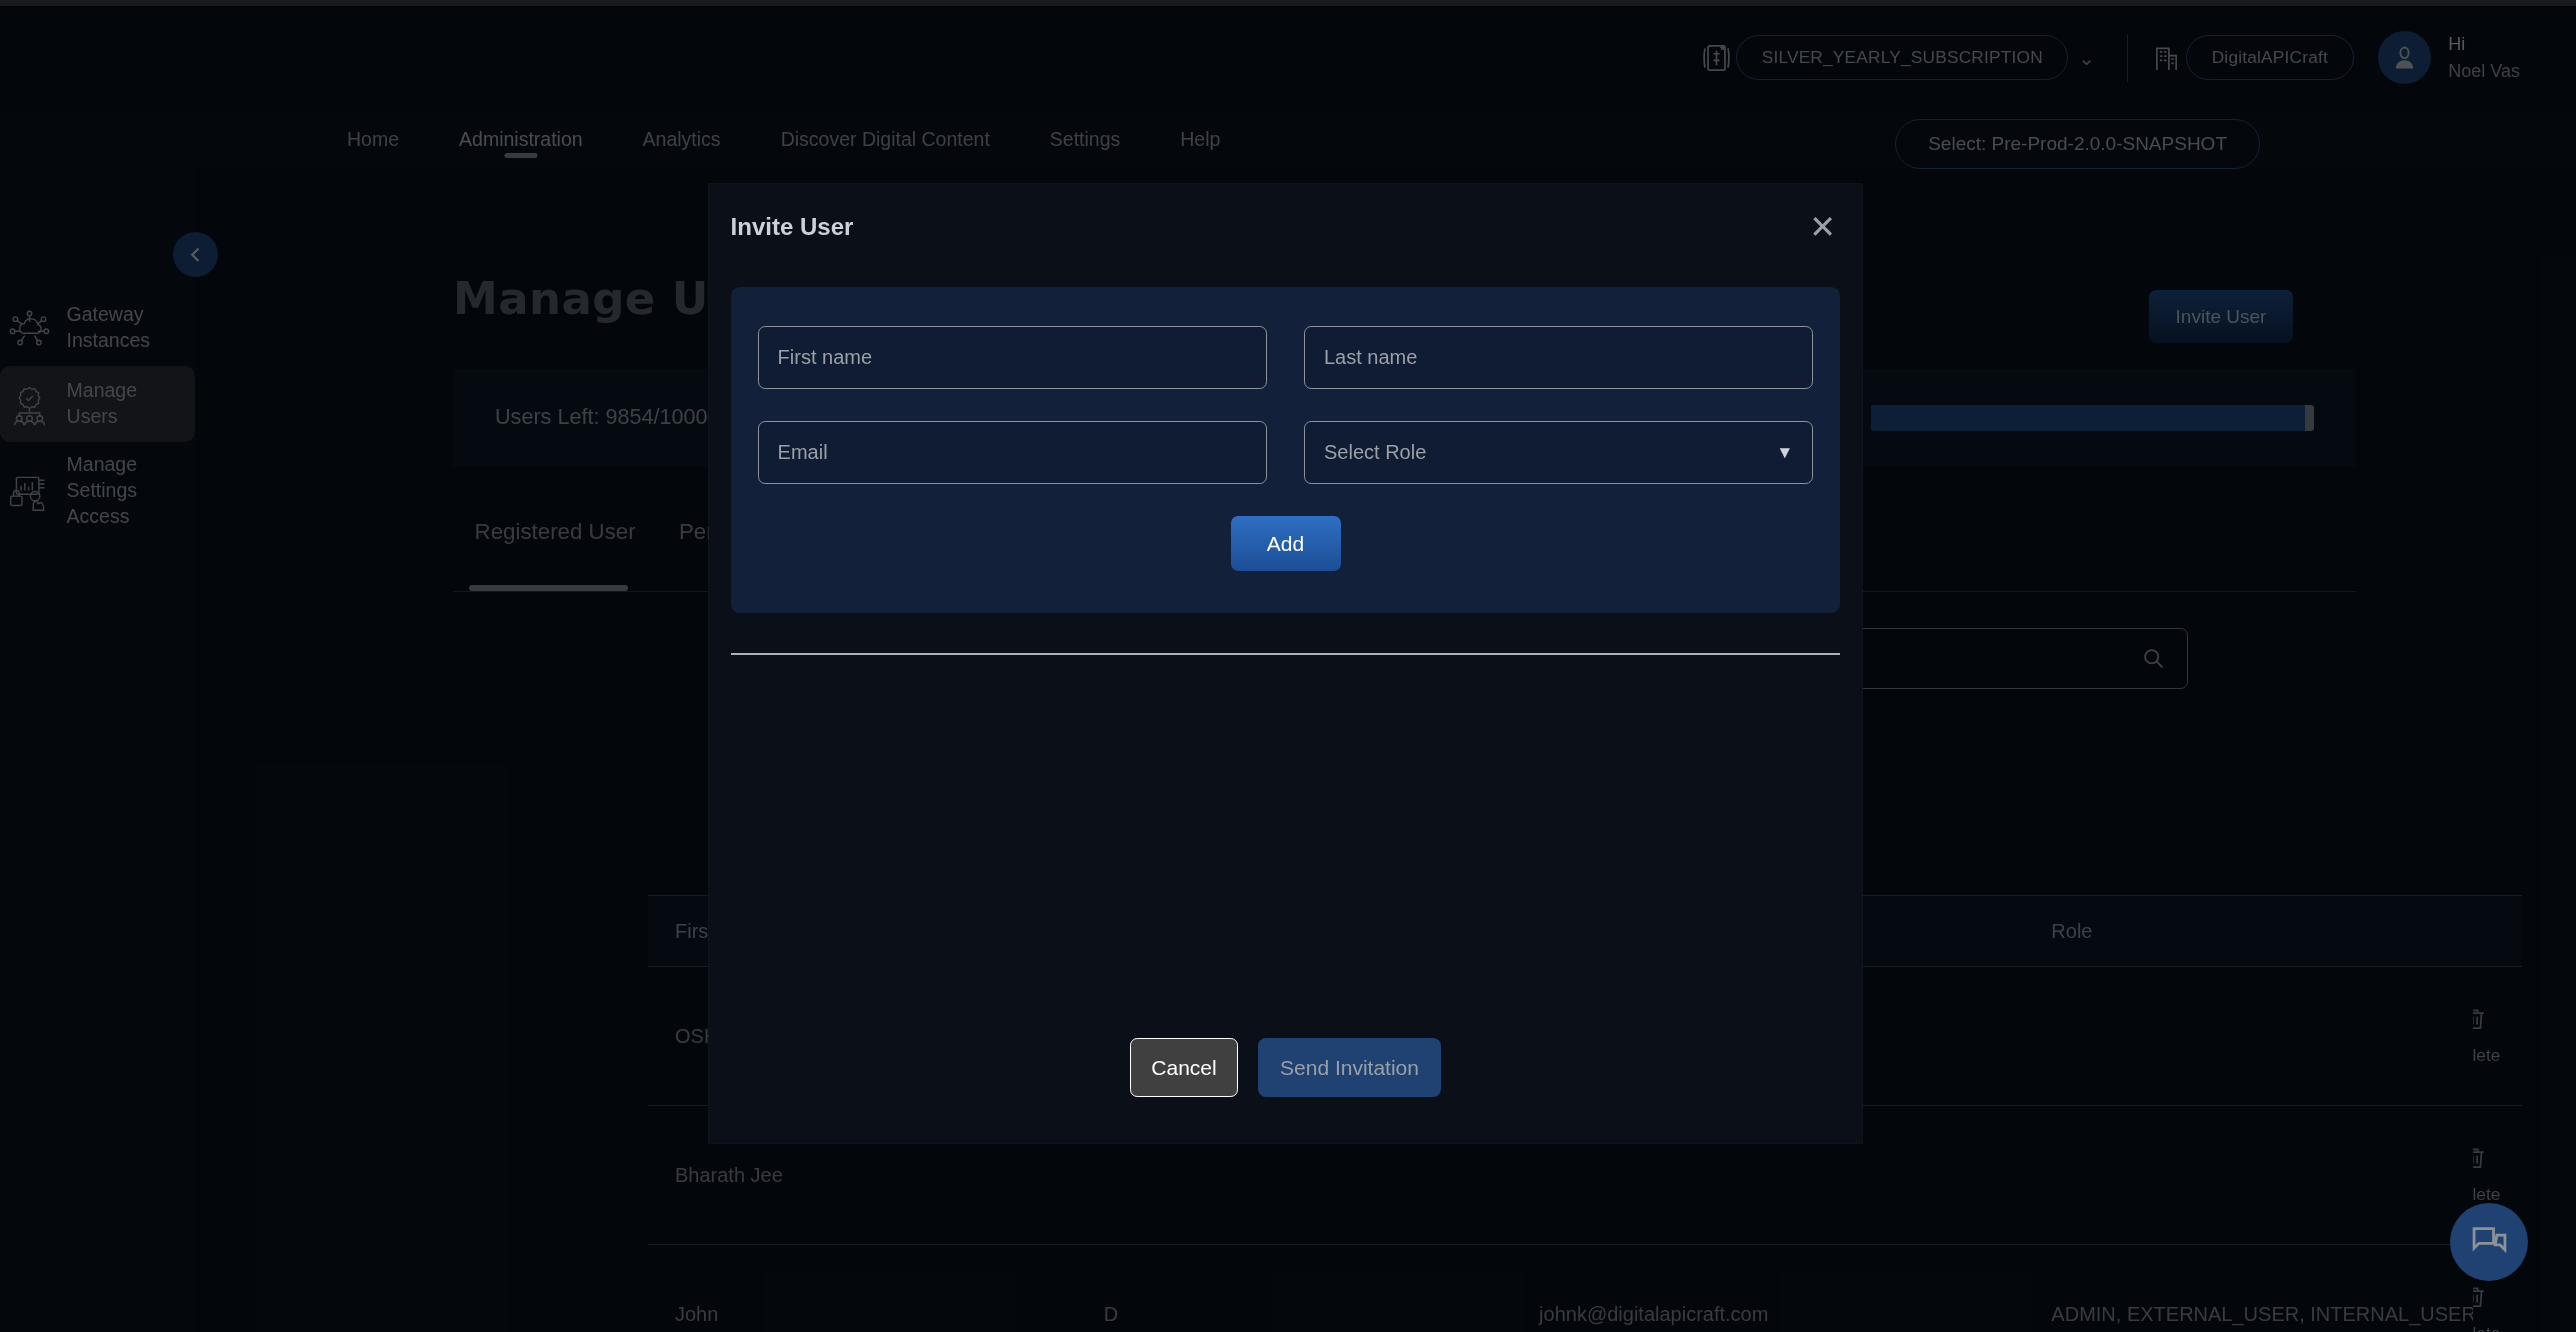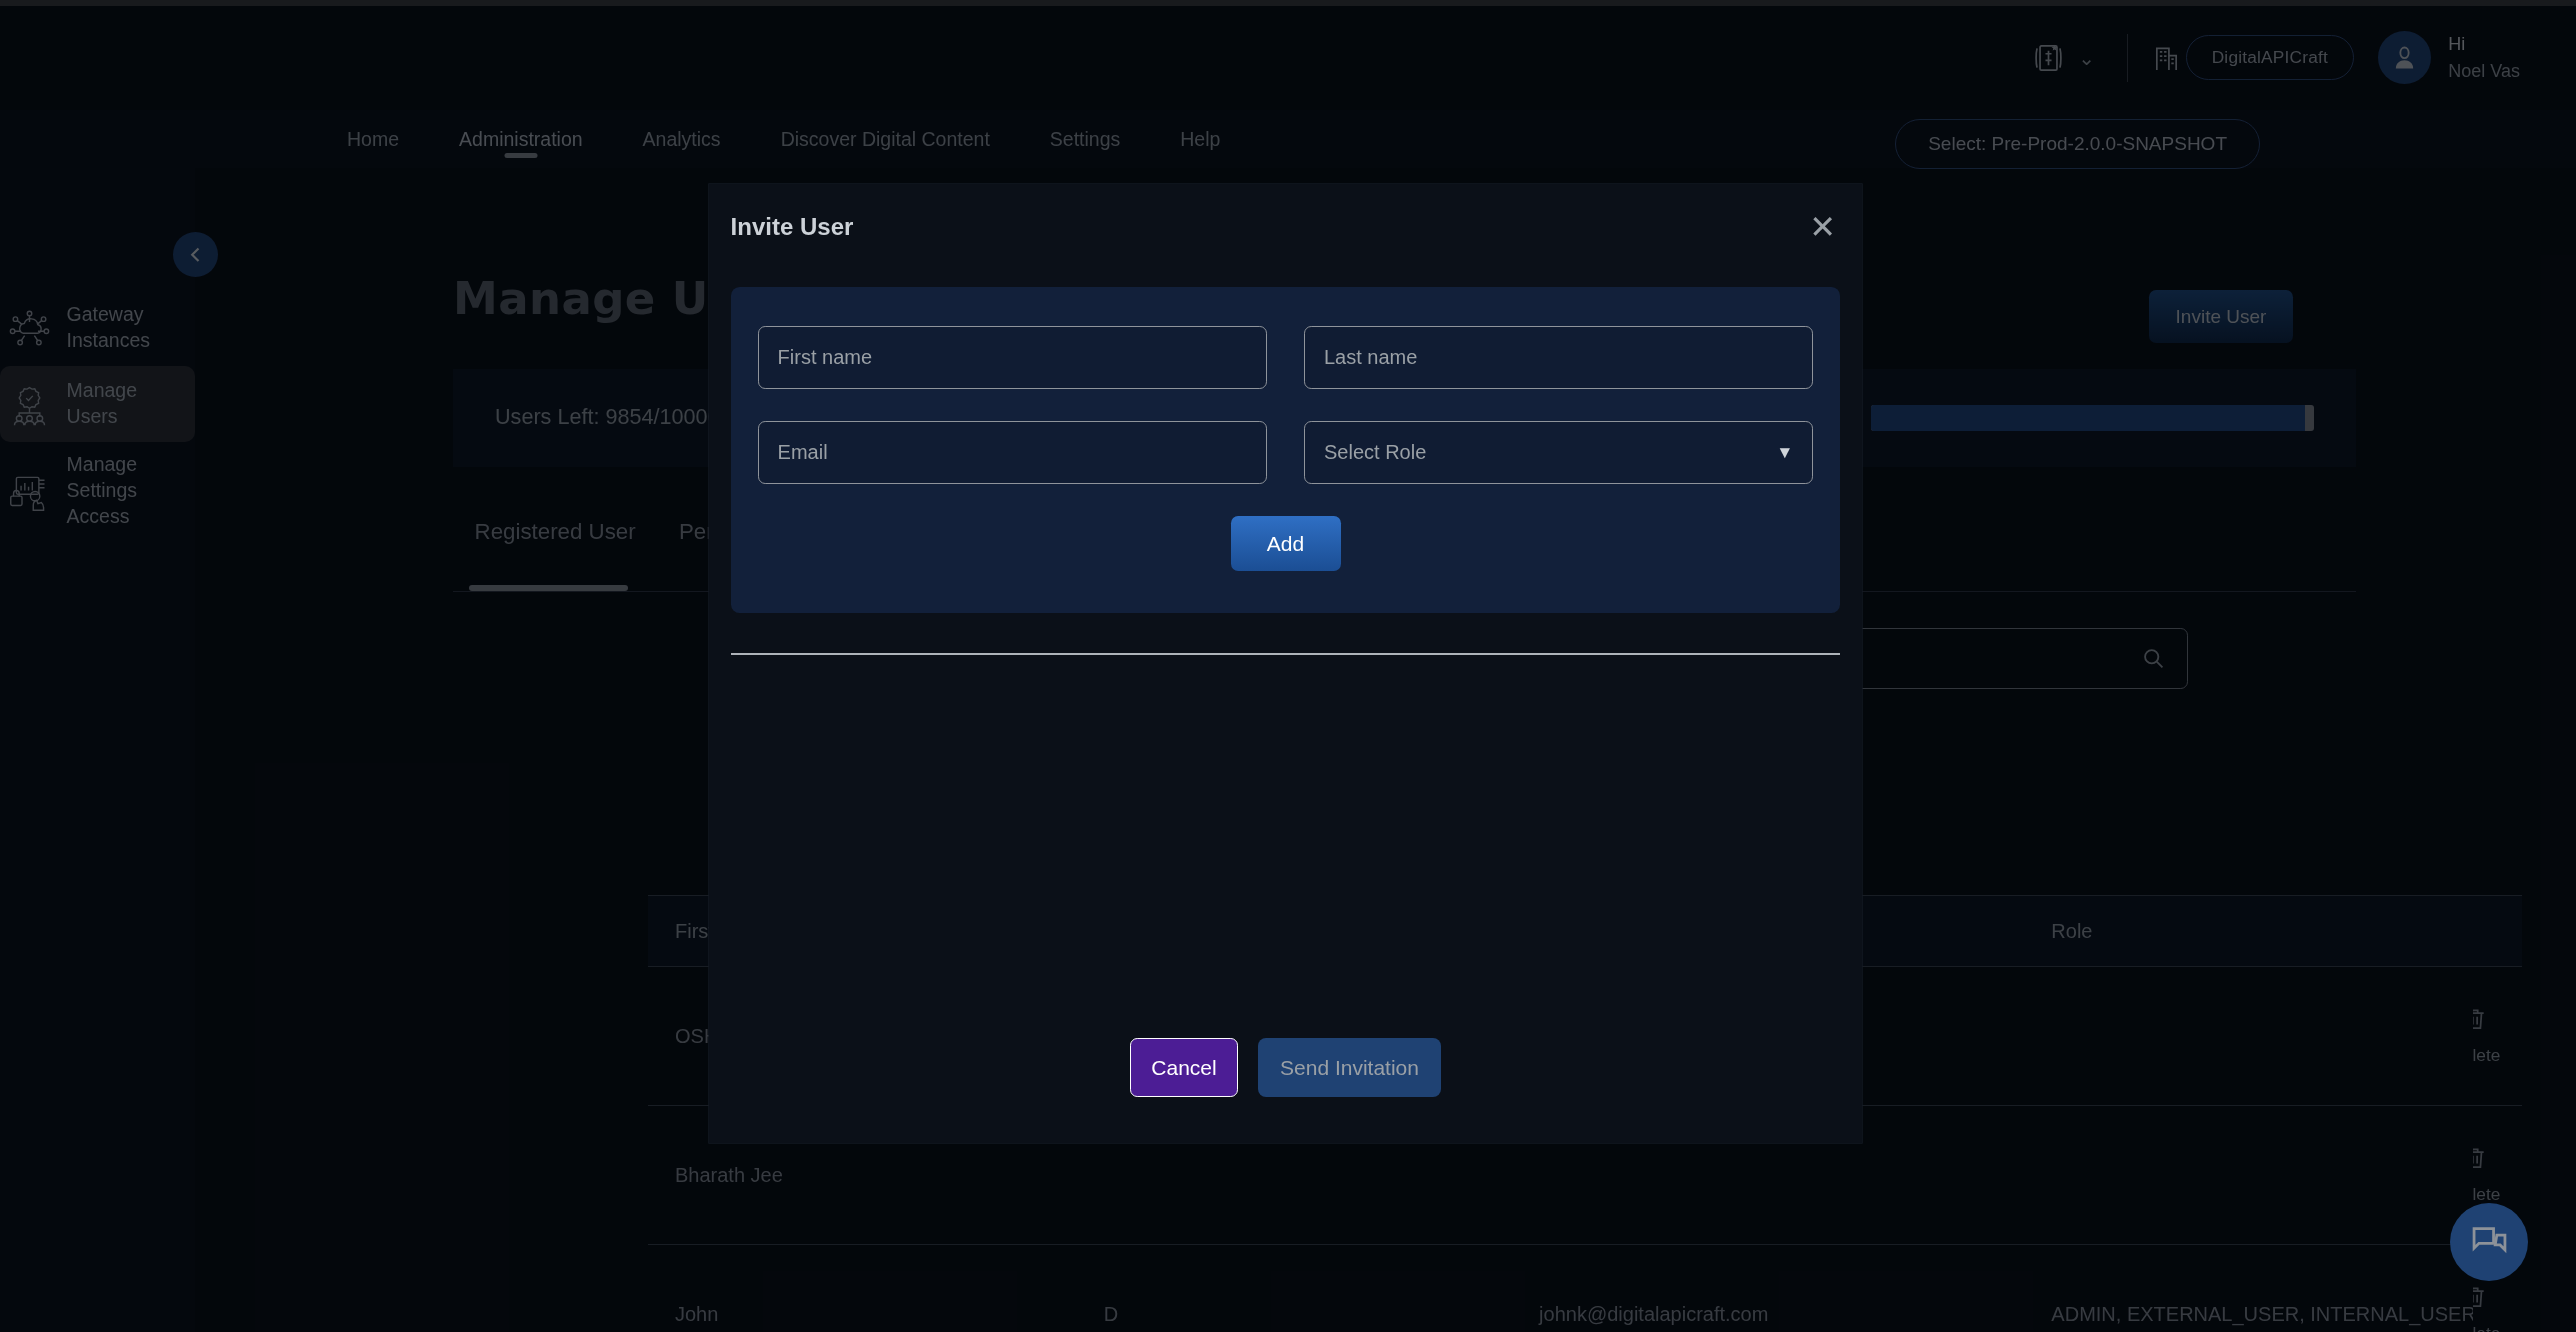--- a/index.html
+++ b/index.html
@@ -184,21 +184,21 @@
     background:linear-gradient(180deg,#2f6fc4 0%,#1b4e94 100%);
     color:#fff; font-size:21px; display:flex; align-items:center; justify-content:center;
   }
   .modal-divider { margin:40px 21.6px 0 21.6px; height:2.2px; background:#aeb3b9; }
   .modal-foot {
     position:absolute; bottom:46px; left:0; width:100%;
     display:flex; justify-content:center; gap:20px;
   }
   .btn-cancel {
     width:108px; height:59px; border:1.4px solid #ffffff; border-radius:7.2px;
-    background:#4c1d95; color:#ffffff; font-size:21px;
+    background:#404040; color:#ffffff; font-size:21px;
     display:flex; align-items:center; justify-content:center;
   }
   .btn-send {
     width:183px; height:59px; border-radius:8px; background:#1f4273;
     color:#9aa0a6; font-size:21px; display:flex; align-items:center; justify-content:center;
   }
 
   
   .chat-fab {
     position:absolute; right:48px; bottom:52px; width:78px; height:78px;
@@ -216,20 +216,21 @@
   <div class="header">
 
     <div class="header-right">
       <div class="icon-btn">
         <svg width="29" height="32" viewBox="0 0 24 26" fill="none" stroke="#b0b5bb" stroke-width="1.4">
           <rect x="5" y="3" width="14" height="20" rx="1"></rect>
           <path d="M12 7v12M9.5 9.5h5M9.5 15h5M2.5 5c-1 4-1 12 0 16M21.5 5c1 4 1 12 0 16"></path>
           <path d="M17 2l.8 1.6L19.5 4l-1.4 1 .4 1.8L17 5.9l-1.5.9.4-1.8L14.5 4l1.7-.4z" fill="#b0b5bb" stroke="none"></path>
         </svg>
       </div>
+      <div class="pill">SILVER_YEARLY_SUBSCRIPTION</div>
       <span class="chev-down">⌄</span>
       <div class="vsep"></div>
       <div class="icon-btn">
         <svg width="29" height="32" viewBox="0 0 24 26" fill="none" stroke="#b0b5bb" stroke-width="1.4">
           <path d="M4 23V5h10v18M14 11h6v12M6.5 8h2M10 8h2M6.5 11.5h2M10 11.5h2M6.5 15h2M10 15h2M16 14h2M16 17.5h2"></path>
         </svg>
       </div>
       <div class="pill">DigitalAPICraft</div>
       <div class="avatar">
         <svg width="29" height="30" viewBox="0 0 24 26" fill="none" stroke="#c7ccd2" stroke-width="1.6">

